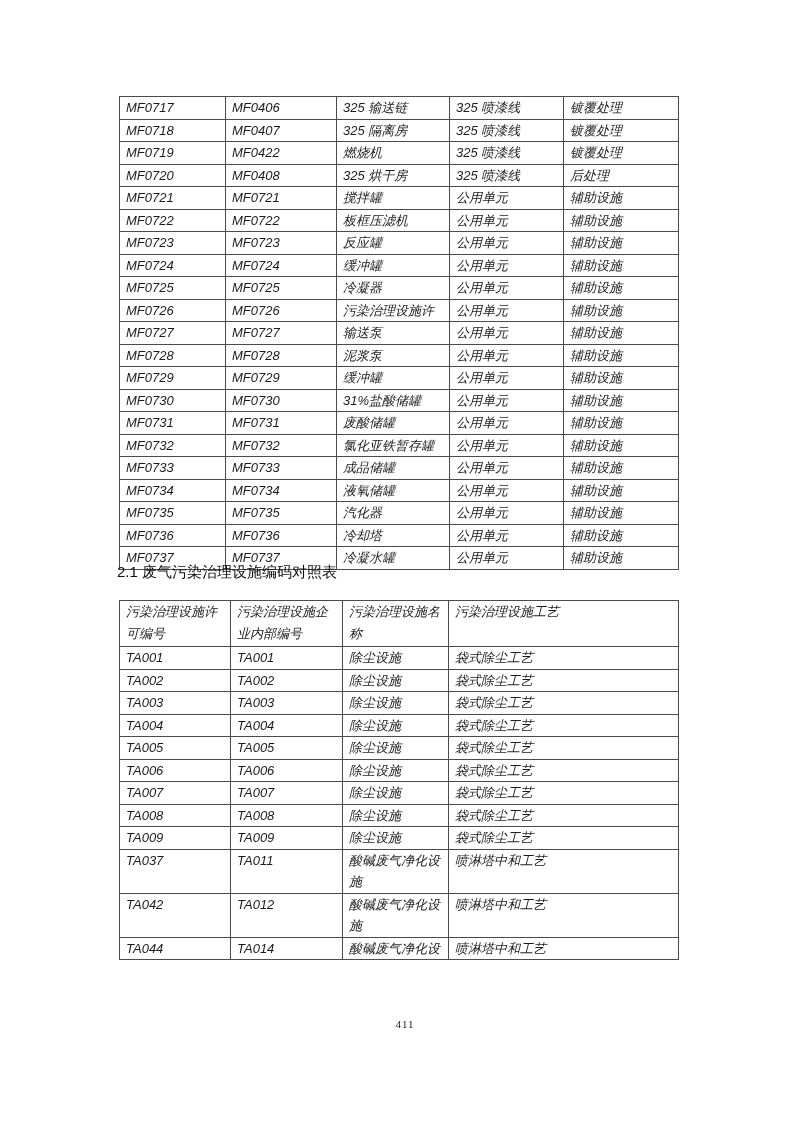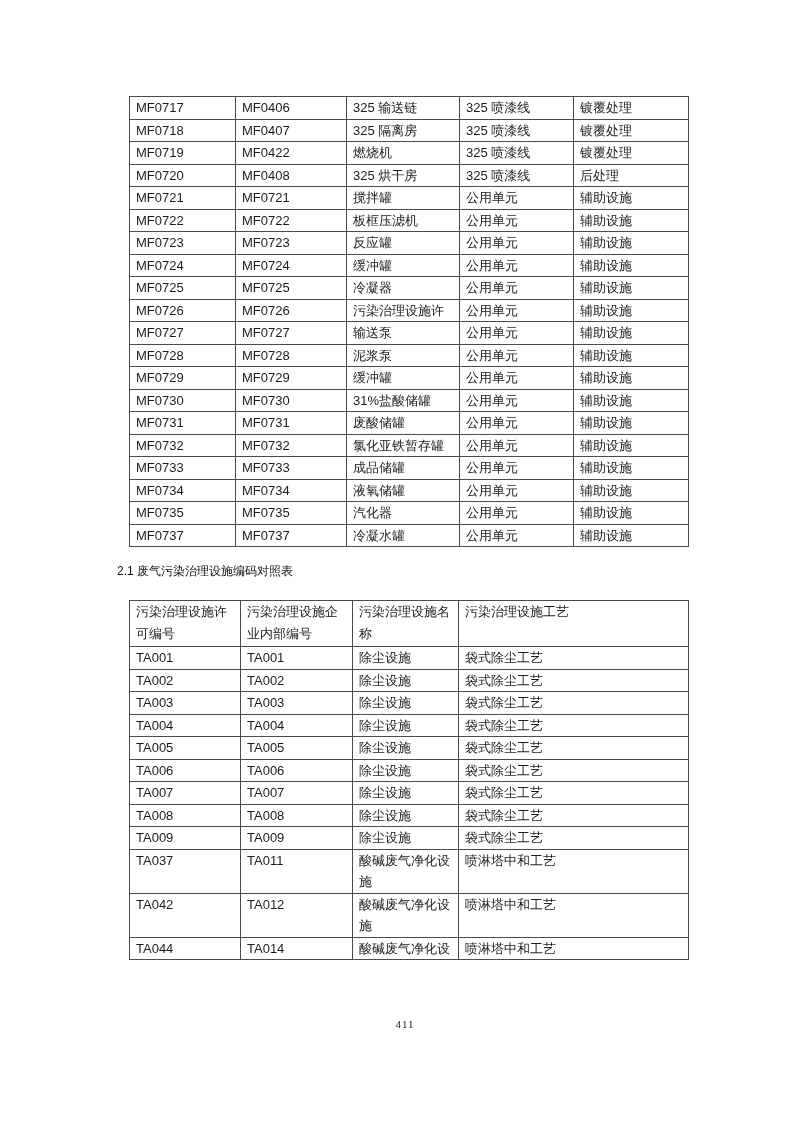--- a/index.html
+++ b/index.html
@@ -3,38 +3,38 @@
 <meta charset="utf-8">
 <style>
   html,body { margin:0; padding:0; background:#e8e8e8; }
   .page {
     position:relative; width:794px; height:1123px; margin:0 auto;
     background:#ffffff; overflow:hidden;
     font-family:"Liberation Sans","DejaVu Sans",sans-serif;
     color:#1c1c1c;
   }
   table.doc-table {
-    position:absolute; left:129px; width:559px;
-    border-collapse:collapse; table-layout:fixed;
+    position:absolute; left:119px; width:559px;
+    border-collapse:collapse; table-layout:fixed;font-style:italic;
   }
   table.doc-table td, table.doc-table th {
     border:1px solid #4b4b4b;
     font-size:13px; font-weight:normal; text-align:left;
     padding:0 4px 0 6px; vertical-align:top;
     line-height:21.5px; white-space:pre-line; overflow:hidden;
   }
   #table1 { top:96px; }
   #table1 td { height:20.5px; }
   #table2 { top:600px; }
   #table2 th { height:45px; }
   #table2 td { height:20.5px; }
   #table2 tr.clipped td { height:20px; max-height:25px; }
   .section-heading {
     position:absolute; left:117px; top:563px; margin:0;
-    font-size:12px; font-weight:normal; color:#111;
+    font-size:15px; font-weight:normal; color:#111;
     font-family:"Liberation Sans","DejaVu Sans",sans-serif;
   }
   .page-number {
     position:absolute; left:8px; top:1018px; width:100%;
     text-align:center; font-size:11px; color:#222;
     font-family:"Liberation Serif","DejaVu Serif",serif;
     letter-spacing:1px;
   }
 </style>
 </head>
@@ -174,20 +174,27 @@
           <td>MF0734</td>
           <td>MF0734</td>
           <td>液氧储罐</td>
           <td>公用单元</td>
           <td>辅助设施</td>
         </tr>
         <tr>
           <td>MF0735</td>
           <td>MF0735</td>
           <td>汽化器</td>
+          <td>公用单元</td>
+          <td>辅助设施</td>
+        </tr>
+        <tr>
+          <td>MF0736</td>
+          <td>MF0736</td>
+          <td>冷却塔</td>
           <td>公用单元</td>
           <td>辅助设施</td>
         </tr>
         <tr>
           <td>MF0737</td>
           <td>MF0737</td>
           <td>冷凝水罐</td>
           <td>公用单元</td>
           <td>辅助设施</td>
         </tr>

